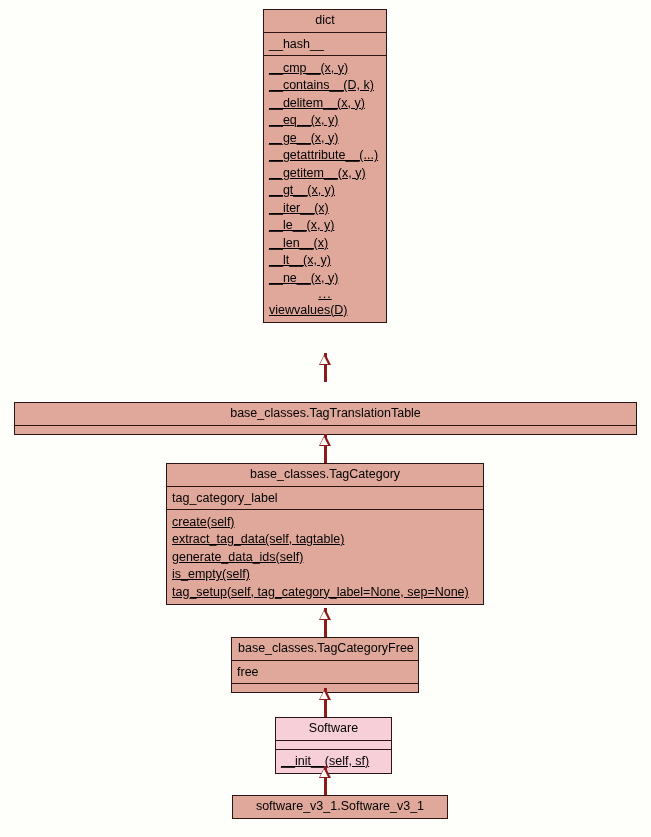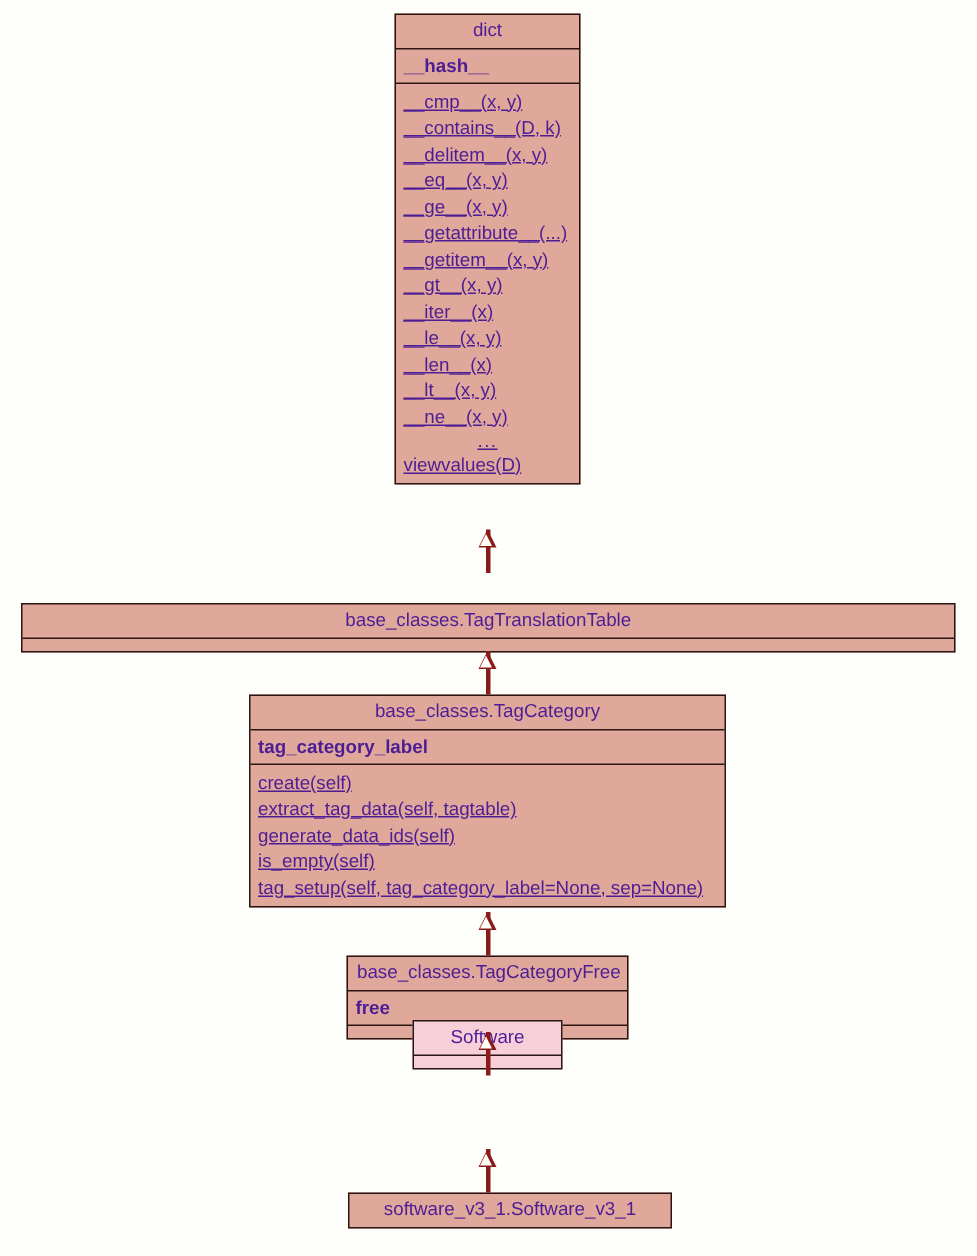--- a/index.html
+++ b/index.html
@@ -11,36 +11,36 @@
     overflow:hidden;
     -webkit-font-smoothing:antialiased;
   }
   #canvas{position:absolute;inset:0;}
 
   .uml-box{
     position:absolute;
     box-sizing:border-box;
     border:1.5px solid #2b1512;
     background:#e0a89a;
-    color:#4c1d95;
+    color:#000000;
     font-size:12.5px;
     line-height:1;
   }
   .uml-box.light{background:#f6cfd8;}
 
   .compartment{box-sizing:border-box;}
   .compartment + .compartment{border-top:1.5px solid #2b1512;}
 
   .title{
     text-align:center;
     padding:4px 6px 5px 6px;
     white-space:nowrap;
     overflow:hidden;
   }
-  .attrs{padding:3px 0 2px 0;font-weight:bold;}
+  .attrs{padding:3px 0 2px 0;}
   .methods{padding:3px 0 3px 0;text-decoration:underline;}
   .attrs.empty{height:9px;padding:0;}
 
   .row{
     padding:2.5px 5px 2.5px 5px;
     white-space:nowrap;
     overflow:hidden;
   }
   .row.center{text-align:center;}
   .row.dots{padding-top:1px;padding-bottom:1px;letter-spacing:1px;}
@@ -120,23 +120,26 @@
   </div>
 
   <div class="uml-box" style="left:231px;top:637px;width:188px;">
     <div class="compartment title">base_classes.TagCategoryFree</div>
     <div class="compartment attrs">
       <div class="row">free</div>
     </div>
     <div class="compartment methods" style="height:9px;padding:0;"></div>
   </div>
 
-  <div class="uml-box light" style="left:275px;top:680px;width:100px;">
+  <div class="uml-box light" style="left:275px;top:717px;width:117px;">
     <div class="compartment title">Software</div>
     <div class="compartment attrs empty"></div>
+    <div class="compartment methods">
+      <div class="row">__init__(self, sf)</div>
+    </div>
   </div>
 
   <div class="uml-box" style="left:232px;top:795px;width:216px;">
     <div class="compartment title">software_v3_1.Software_v3_1</div>
   </div>
 
   <div class="edge" style="left:323.5px;top:353px;">
     <div class="stem" style="top:0;height:29px;"></div>
     <div class="head" style="top:0;"></div>
   </div>

